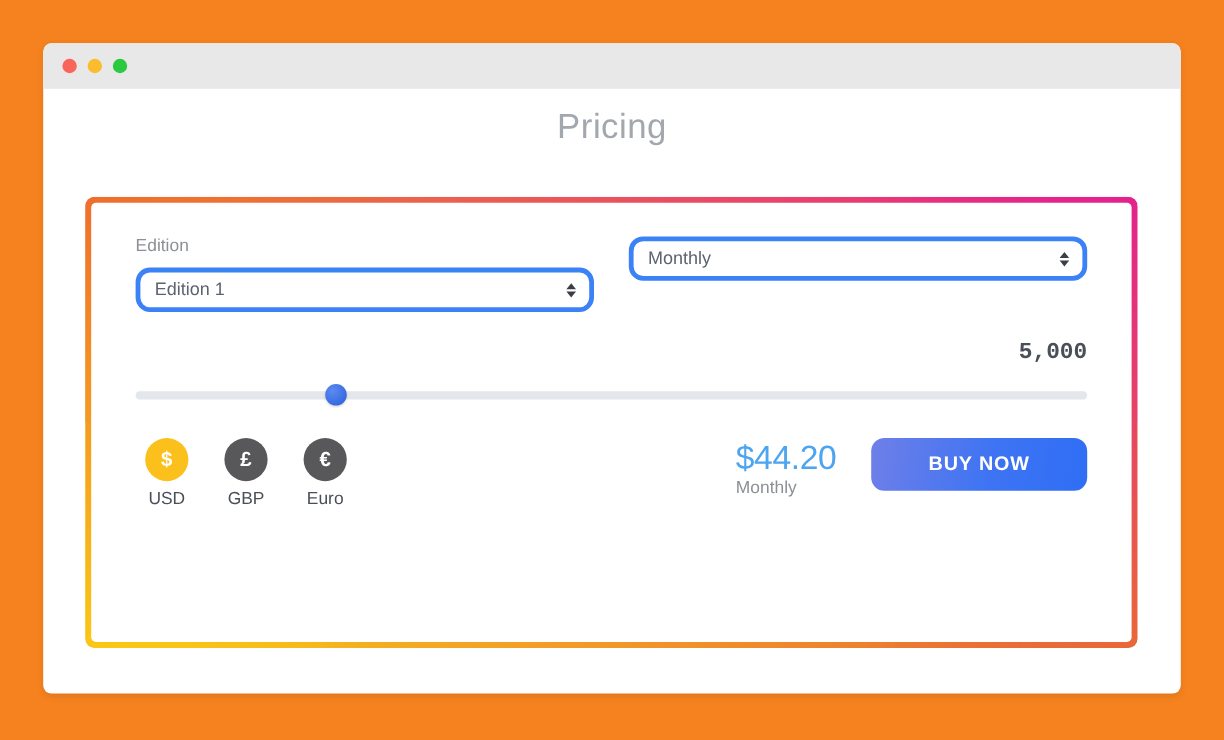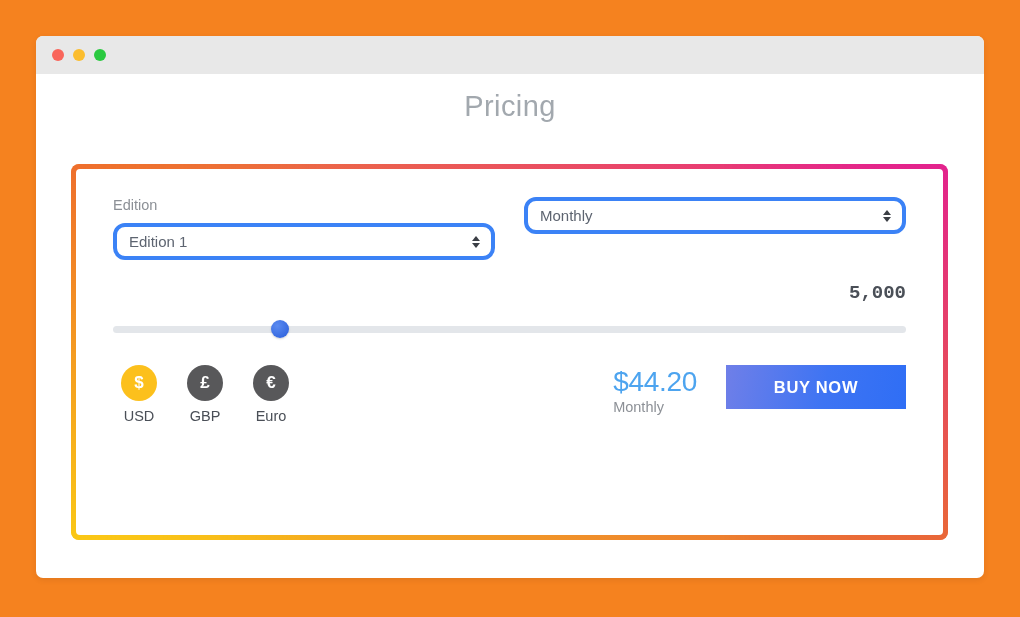--- a/index.html
+++ b/index.html
@@ -203,21 +203,21 @@
     letter-spacing: -.3px;
   }
   .price-period {
     font-size: 14.5px;
     color: #8c9096;
     margin-top: 3px;
   }
   .buy-btn {
     width: 180px; height: 44px;
     border: none;
-    border-radius: 0;
+    border-radius: 11px;
     background: linear-gradient(100deg, #6f7fe8 0%, #3e74f3 55%, #2f6ef5 100%);
     color: #ffffff;
     font-size: 16.5px;
     font-weight: bold;
     letter-spacing: .7px;
     cursor: pointer;
     font-family: "Liberation Sans", sans-serif;
   }
 
   

